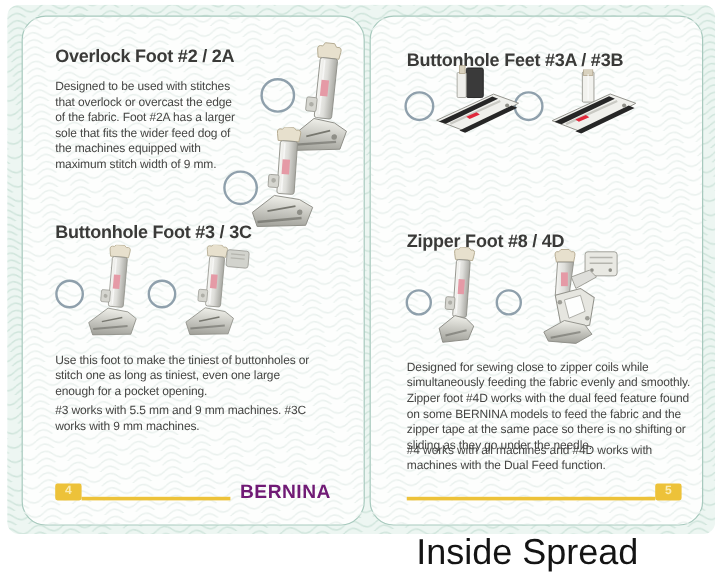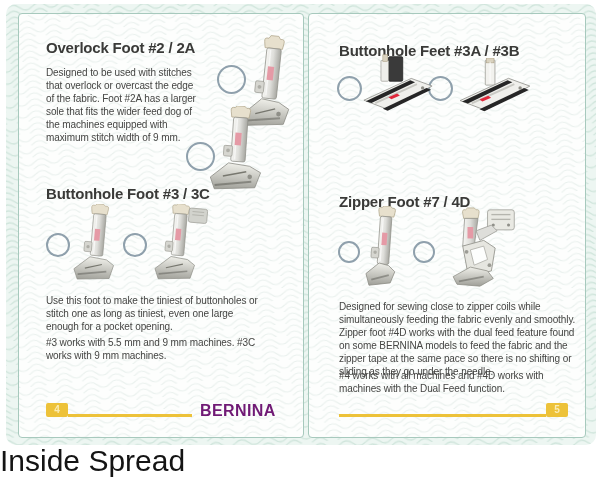--- a/index.html
+++ b/index.html
@@ -3,40 +3,40 @@
 <meta charset="utf-8">
 <style>
   html,body{margin:0;padding:0;background:#ffffff;}
   #stage{position:relative;width:600px;height:483px;background:#ffffff;overflow:hidden;
          font-family:"Liberation Sans",sans-serif;}
 
   
   .scan-bg{position:absolute;left:6px;top:4px;width:590px;height:441px;}
 
   
-  .page{position:absolute;top:13px;height:425px;border:1px solid #a7c9bd;border-radius:4px;
+  .page{position:absolute;top:13px;height:425px;border:1px solid #a7c9bd;border-radius:20px;
         background:#fdfefd;box-sizing:border-box;}
   .page-left{left:18px;width:286px;}
   .page-right{left:308px;width:278px;padding-left:16px;}
   .page-pattern{position:absolute;left:0;top:0;width:100%;height:100%;border-radius:15px;z-index:0;}
   .page-content{position:absolute;left:0;top:0;width:100%;height:100%;z-index:1;}
 
   .sec-heading{position:absolute;font-size:15px;font-weight:bold;color:#3a3a38;letter-spacing:-0.2px;white-space:nowrap;}
   .sec-para{position:absolute;font-size:10px;line-height:13px;color:#454543;letter-spacing:-0.1px;}
 
   .mark-circle{position:absolute;border:2px solid #8fa0ac;border-radius:50%;background:transparent;box-sizing:border-box;}
 
   .foot-img{position:absolute;}
 
   .yellow-tab{position:absolute;width:22px;height:14px;background:#edc239;border-radius:2px;
               color:#fbedb4;font-size:10px;font-weight:bold;text-align:center;line-height:14px;}
   .yellow-line{position:absolute;height:3px;background:#edc239;}
   .brand-logo{position:absolute;font-size:16px;font-weight:800;color:#701a75;letter-spacing:0.4px;white-space:nowrap;}
 
-  .caption{position:absolute;left:0;top:444px;width:532px;height:39px;text-align:left;
+  .caption{position:absolute;left:0;top:444px;width:532px;height:39px;text-align:right;
            font-size:30px;color:#141414;}
 </style>
 </head>
 <body>
 
 <div id="stage">
 
   <svg width="0" height="0" style="position:absolute">
     <defs>
       <pattern id="waveTeal" width="26" height="12" patternUnits="userSpaceOnUse" patternTransform="rotate(-6)">
@@ -181,21 +181,21 @@
         <line x1="35" y1="4" x2="35" y2="26" stroke="#ffffff" stroke-width="1.2" opacity="0.7"></line>
         <path d="M4,44 L54,21 L76,29 L30,54 Z" fill="#f0f0ec" stroke="#8b8b85" stroke-width="0.8"></path>
         <path d="M6,45 L53,23 L58,25 L12,47 Z" fill="#262626"></path>
         <path d="M24,53 L70,31 L75,33 L29,55 Z" fill="#262626"></path>
         <path d="M16,47 L60,27" stroke="#c9c9c3" stroke-width="2" fill="none"></path>
         <path d="M24,43 L33,39 L36,41 L27,45 Z" fill="#e0273a"></path>
         <circle cx="66" cy="31" r="1.8" fill="#8f8f88"></circle>
       </svg>
 
 
-      <div class="sec-heading" style="left:30px;top:179px">Zipper Foot #7 / 4D</div>
+      <div class="sec-heading" style="left:30px;top:179px">Zipper Foot #8 / 4D</div>
 
       <div class="mark-circle" style="left:29px;top:227px;width:22px;height:22px"></div>
       <div class="mark-circle" style="left:104px;top:227px;width:22px;height:22px"></div>
 
       <svg class="foot-img" style="left:52px;top:192px" width="46" height="84" viewBox="0 0 46 88">
         <g transform="rotate(4 23 44)">
           <path d="M15,6 Q14,1 18,2 L20,0 L27,0 L29,2 Q33,1 32,6 L31,11 L16,11 Z" fill="#e7e0cd" stroke="#b3a98f" stroke-width="0.8"></path>
           <rect x="17" y="11" width="12" height="50" rx="2" fill="url(#met)" stroke="#92928b" stroke-width="0.8"></rect>
           <line x1="20" y1="13" x2="20" y2="58" stroke="#ffffff" stroke-width="1.2" opacity="0.6"></line>
           <rect x="20" y="28" width="5.5" height="13" fill="#e59aa6"></rect>

